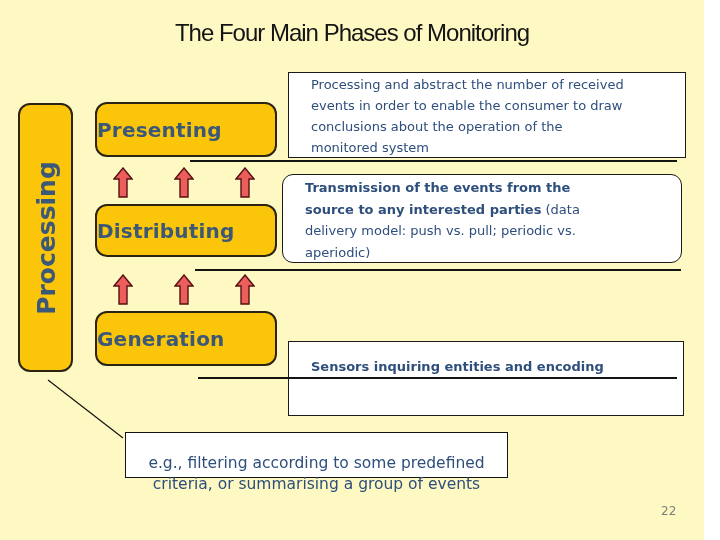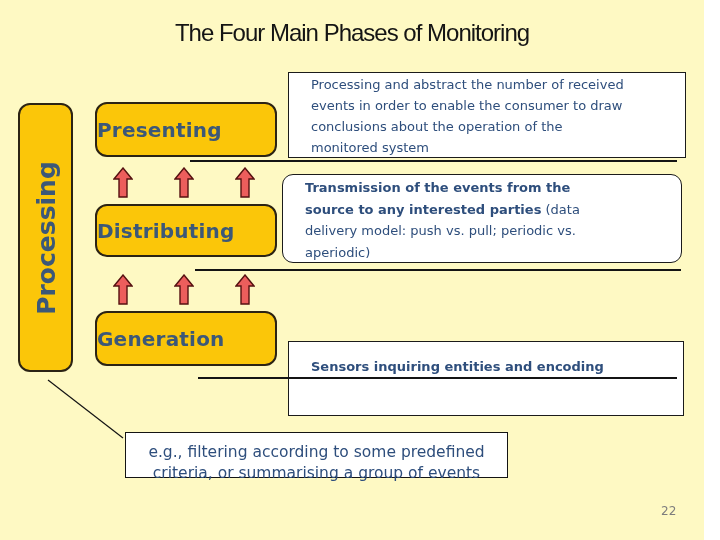--- a/index.html
+++ b/index.html
@@ -40,21 +40,21 @@
   #cline-1{left:190px;top:160px;width:487px;}
   #cline-2{left:195px;top:269px;width:486px;}
   #cline-3{left:198px;top:377px;width:479px;}
   .arrow{position:absolute;width:20px;height:31px;}
   .arr-r1-a{left:113px;top:167px;} .arr-r1-b{left:174px;top:167px;} .arr-r1-c{left:235px;top:167px;}
   .arr-r2-a{left:113px;top:274px;} .arr-r2-b{left:174px;top:274px;} .arr-r2-c{left:235px;top:274px;}
   #connector-svg{position:absolute;left:0;top:0;width:720px;height:540px;pointer-events:none;}
   #note-box{
     position:absolute;left:125px;top:432px;width:383px;height:46px;box-sizing:border-box;
     border:1.5px solid #141414;background:#fff;color:#2E4E7C;font-size:15.5px;line-height:21px;
-    text-align:center;padding-top:9px;
+    text-align:center;padding-top:20px;
   }
   #page-number{
     position:absolute;left:661px;top:504px;font-size:12px;color:#7D7D7D;
     font-family:"DejaVu Sans",sans-serif;
   }
   b{font-weight:bold;}
 </style>
 </head>
 <body>
 

